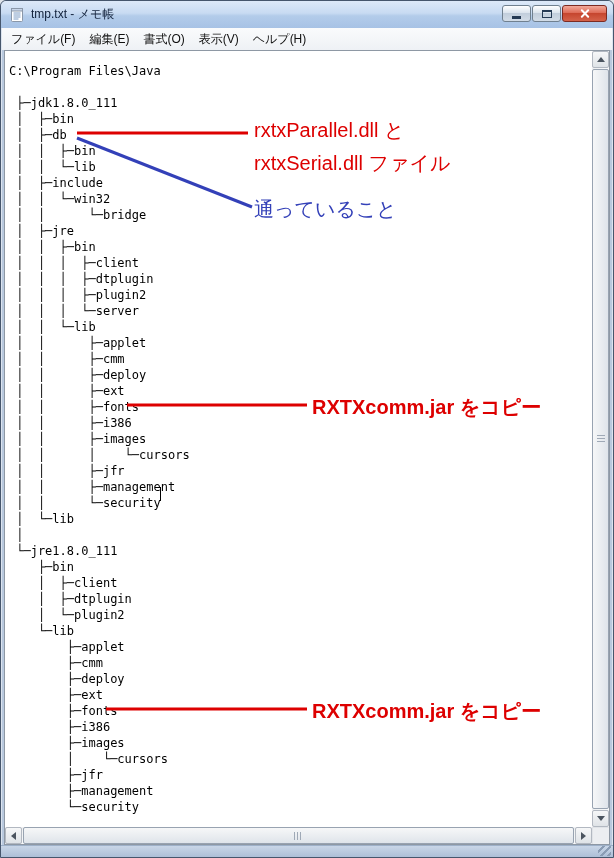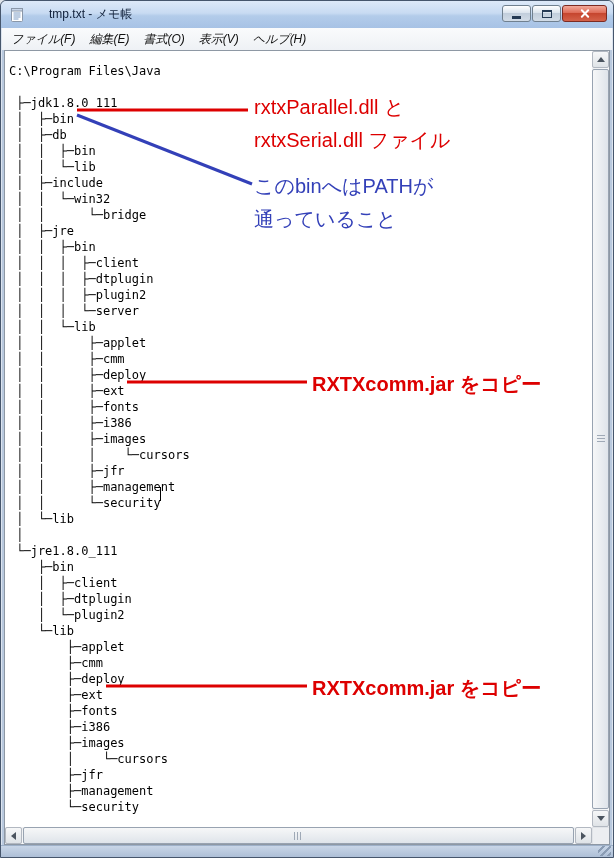--- a/index.html
+++ b/index.html
@@ -7,52 +7,52 @@
   body { width:614px; height:858px; background:#dfe4ea; font-family:"Liberation Sans", sans-serif; }
 
   .window { position:absolute; top:0; left:0; width:614px; height:858px;
     border:1px solid #46566c; border-radius:6px 6px 0 0; overflow:hidden;
     background:#b9c9de; display:flex; flex-direction:column;
     box-shadow: inset 0 0 0 1px rgba(255,255,255,.5); }
 
   
   .titlebar { flex:0 0 27px; height:27px; display:flex; align-items:center;
     padding:0 6px 0 8px; position:relative; border-radius:5px 5px 0 0;
-    background:linear-gradient(#dde9f8 0%, #c8dbf2 45%, #b3ccea 55%, #a7c2e5 100%);gap:18px; }
+    background:linear-gradient(#dde9f8 0%, #c8dbf2 45%, #b3ccea 55%, #a7c2e5 100%); }
   .app-icon { width:16px; height:16px; margin-right:6px; flex:0 0 16px; }
   .title-text { font-size:12px; color:#10203a; }
   .win-buttons { margin-left:auto; display:flex; align-items:flex-start; height:100%; padding-top:4px; }
   .wbtn { height:17px; border:1px solid #70808f; border-radius:3px; margin-left:1px;
     display:flex; align-items:center; justify-content:center;
     background:linear-gradient(#ffffff, #dbe4ee 45%, #c2cedc 50%, #d2dce7); }
   .wbtn.min, .wbtn.max { width:29px; }
   .wbtn.close { width:45px; border-color:#7c2a22;
     background:linear-gradient(#f2a89a, #de6c58 45%, #c6462f 50%, #d4624a); }
   .glyph-min { width:9px; height:3px; background:#253a54; margin-top:7px; }
   .glyph-max { width:10px; height:8px; border:1px solid #253a54; border-top-width:2px; background:transparent; }
   .glyph-close { position:relative; width:11px; height:11px; }
   .glyph-close::before, .glyph-close::after { content:""; position:absolute; left:5px; top:0; width:2px; height:11px; background:#fff; border-radius:1px; }
   .glyph-close::before { transform:rotate(45deg); }
   .glyph-close::after  { transform:rotate(-45deg); }
 
   
   .menubar { flex:0 0 22px; height:22px; display:flex; align-items:center;
     margin:0 1px; padding:0 2px; background:linear-gradient(#fafbfc, #eef1f5); }
-  .menu-item { font-size:12px; color:#101010; padding:14px 7px; cursor:default;font-style:italic; }
+  .menu-item { font-size:12px; color:#101010; padding:14px 7px; cursor:default; }
 
   
   .client { flex:1 1 auto; margin:0 3px; background:#fff; border:1px solid #8e98a4;
     display:grid; grid-template-columns:1fr 17px; grid-template-rows:1fr 17px; }
   .textcell { grid-column:1; grid-row:1; position:relative; overflow:hidden; background:#fff; }
   .doc { margin:0; padding:12px 0 0 4px; white-space:pre; color:#000;
     font-family:"DejaVu Sans Mono", monospace; font-size:12px; line-height:16px; }
   .caret { position:absolute; left:155px; top:436px; width:1px; height:14px; background:#000; }
 
   
-  .overlay { position:absolute; inset:0; pointer-events:none; }
+  .overlay { position:absolute; inset:0; pointer-events:none;margin-top:23px; }
   .overlay svg { position:absolute; left:0; top:0; }
   .note { position:absolute; white-space:nowrap; font-size:20px; line-height:33px;
     font-family:"Liberation Sans", sans-serif; }
   .note.single { line-height:26px;font-weight:bold; }
 
   
   .vscroll { grid-column:2; grid-row:1; display:flex; flex-direction:column; background:#f0f1f3; }
   .hscroll { grid-column:1; grid-row:2; display:flex; background:#f0f1f3; }
   .sb-corner { grid-column:2; grid-row:2; background:#eceef1; border-left:1px solid #e0e3e7; border-top:1px solid #e0e3e7; }
   .sb-btn { flex:0 0 17px; width:17px; height:17px; display:flex; align-items:center; justify-content:center;
@@ -176,21 +176,20 @@
           <line x1="122" y1="331" x2="302" y2="331" stroke-width="3" stroke="#dd0000"></line>
           <line x1="101" y1="635" x2="302" y2="635" stroke-width="3" stroke="#dd0000"></line>
         </svg>
 
         <div class="note" style="left: 249px; top: 40px; color: rgb(221, 0, 0);">
           <div>rxtxParallel.dll と</div>
           <div>rxtxSerial.dll ファイル</div>
         </div>
 
         <div class="note" style="left: 249px; top: 119px; color: rgb(51, 64, 184);">
-          <div>このbinへはPATHが</div>
           <div>通っていること</div>
         </div>
 
         <div class="note single" style="left: 307px; top: 320px; color: rgb(221, 0, 0);">RXTXcomm.jar をコピー</div>
 
         <div class="note single" style="left: 307px; top: 624px; color: rgb(221, 0, 0);">RXTXcomm.jar をコピー</div>
       </div>
     </div>
 
     <div class="vscroll">

